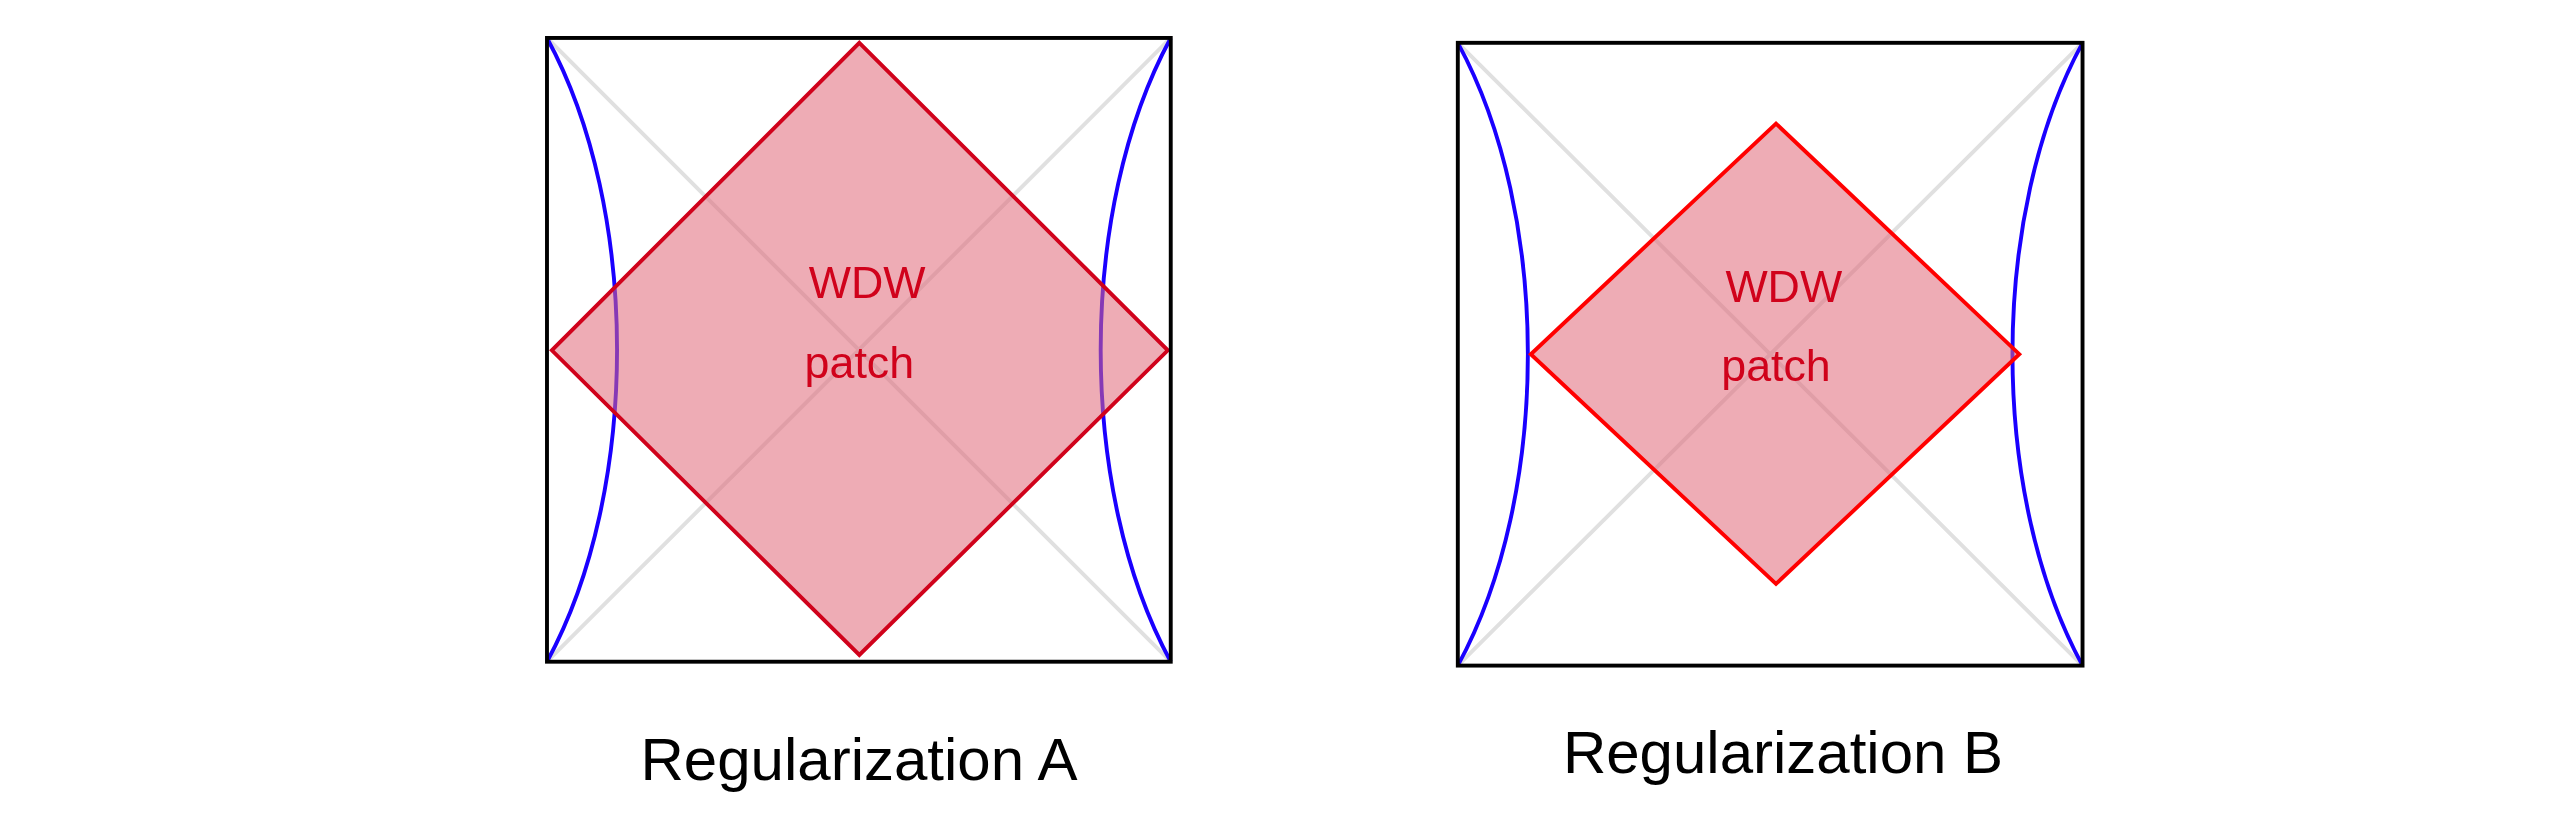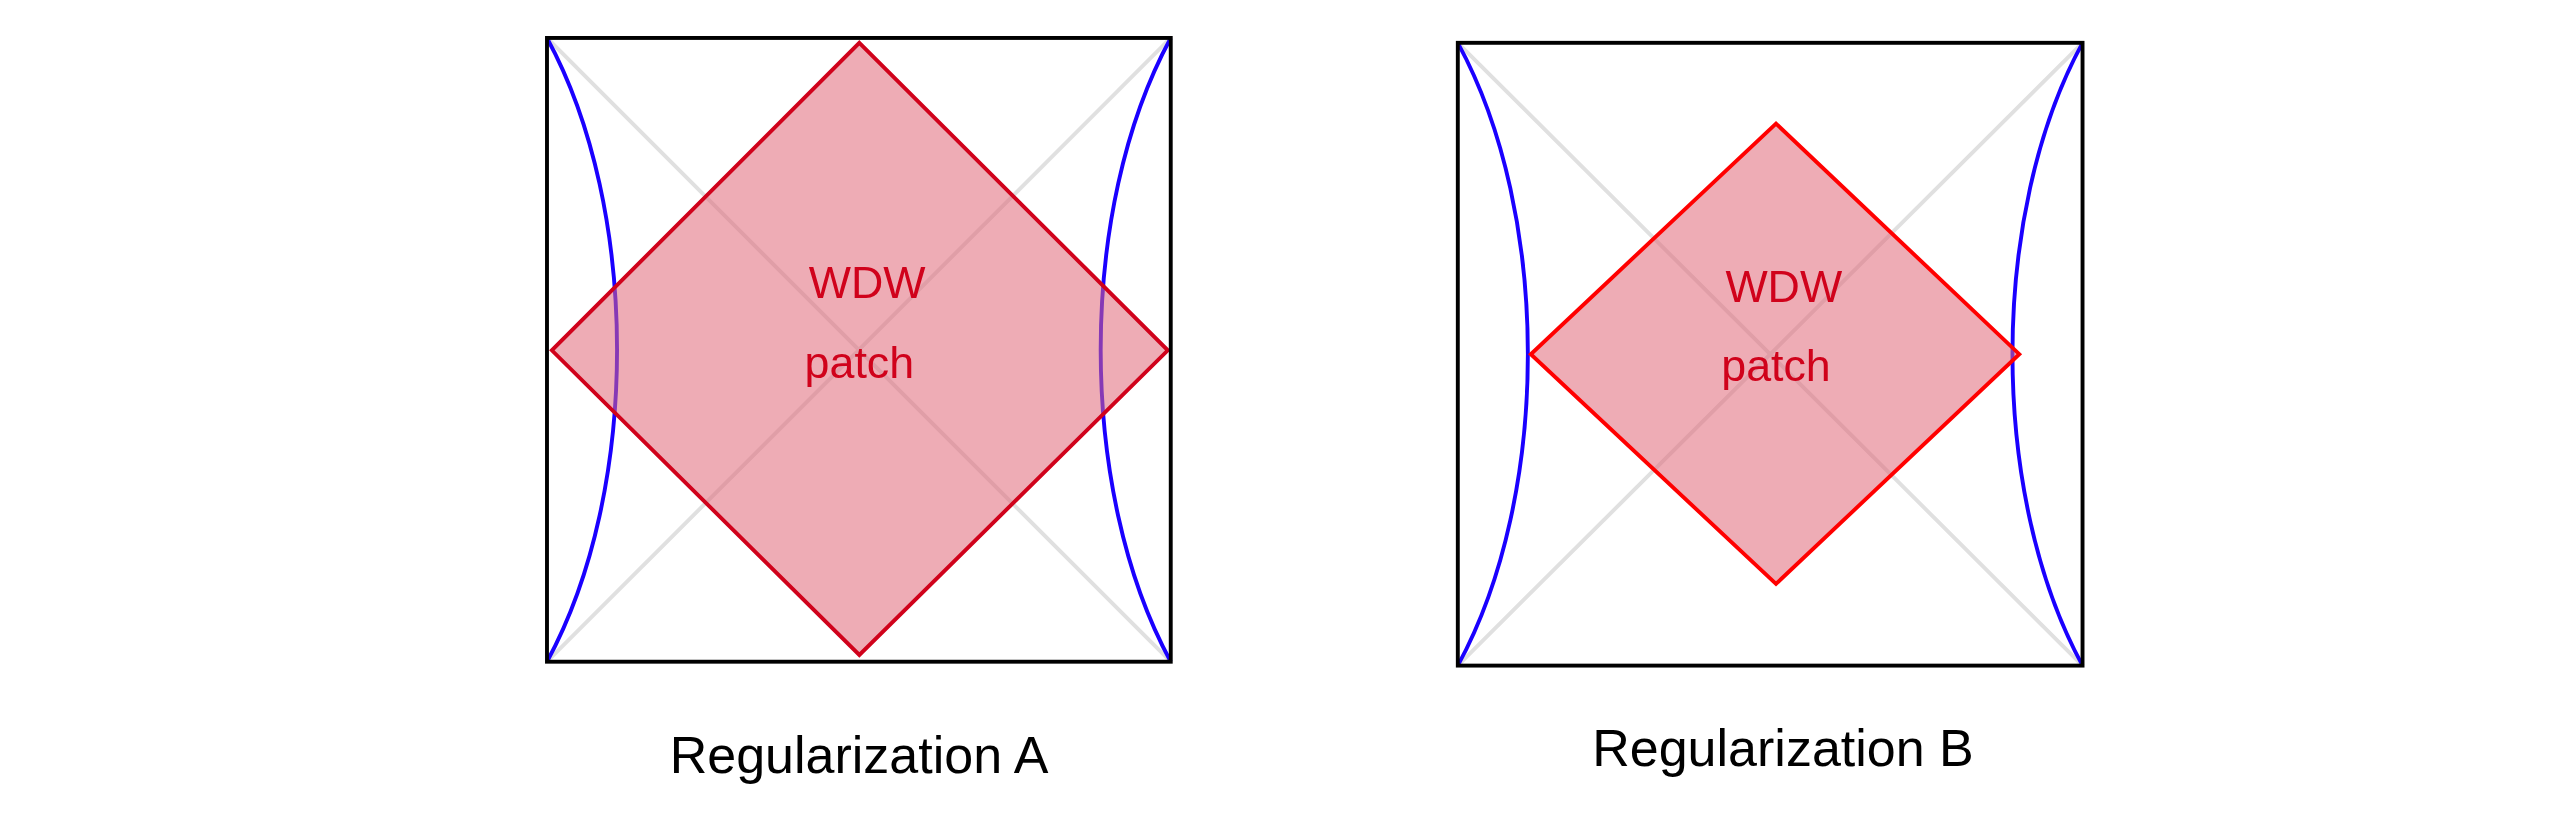--- a/index.html
+++ b/index.html
@@ -1,18 +1,18 @@
 <!DOCTYPE html>
 <html><head>
   <meta charset="utf-8">
   <style>
     html, body { margin: 0; padding: 0; background: #ffffff; }
     body { width: 2576px; height: 832px; position: relative; overflow: hidden; font-family: "Liberation Sans", sans-serif; }
     #canvas { position: absolute; left: 0; top: 0; width: 2576px; height: 832px; }
-    .caption { position: absolute; font-family: "Liberation Sans", sans-serif; font-size: 52px; color: #000000; white-space: nowrap; transform: translateX(-50%); }
+    .caption { position: absolute; font-family: "Liberation Sans", sans-serif; font-size: 60px; color: #000000; white-space: nowrap; transform: translateX(-50%); }
     .patch-label { font-family: "Liberation Sans", sans-serif; font-size: 46px; text-anchor: middle; }
   </style>
 </head>
 <body>
 
 <svg id="canvas" width="2576" height="832" viewBox="0 0 2647 855" xmlns="http://www.w3.org/2000/svg">
   <g>
     <line id="a-diag1" stroke="#e0e0e0" stroke-width="4" x1="562" y1="39" x2="1203" y2="680"></line>
     <line id="a-diag2" stroke="#e0e0e0" stroke-width="4" x1="1203" y1="39" x2="562" y2="680"></line>
     <path id="a-curveL" fill="none" stroke="#1a00ff" stroke-width="4" d="M 562 39 C 658 215.275, 658 503.725, 562 680"></path>

